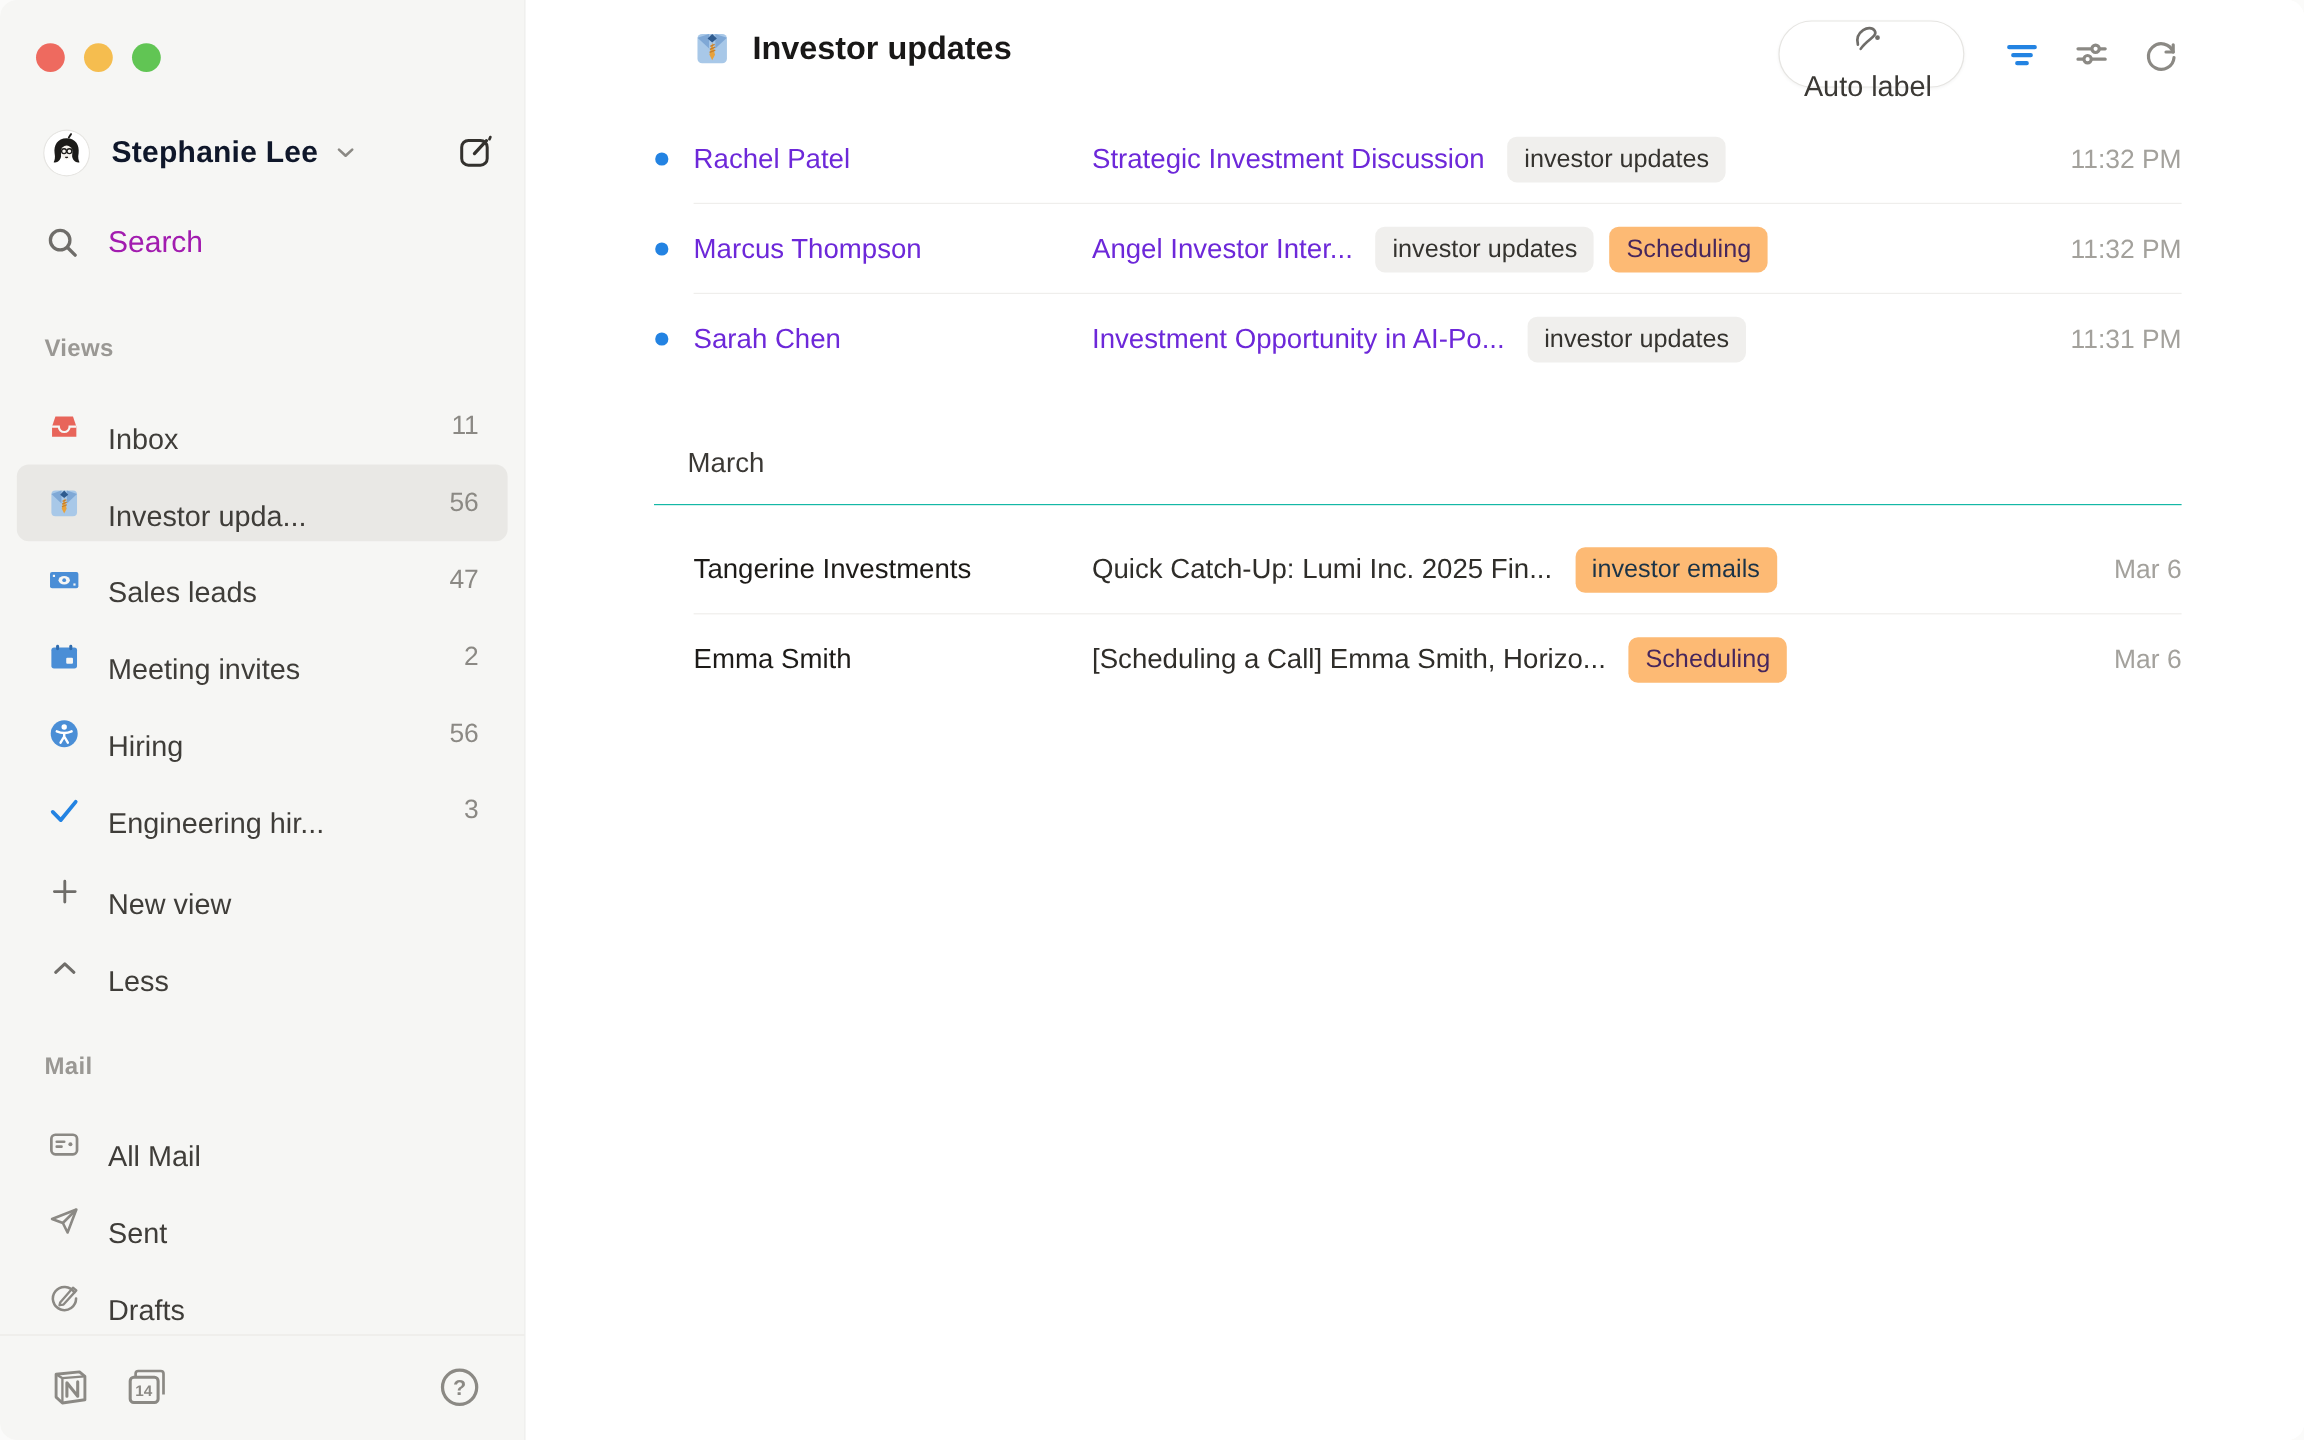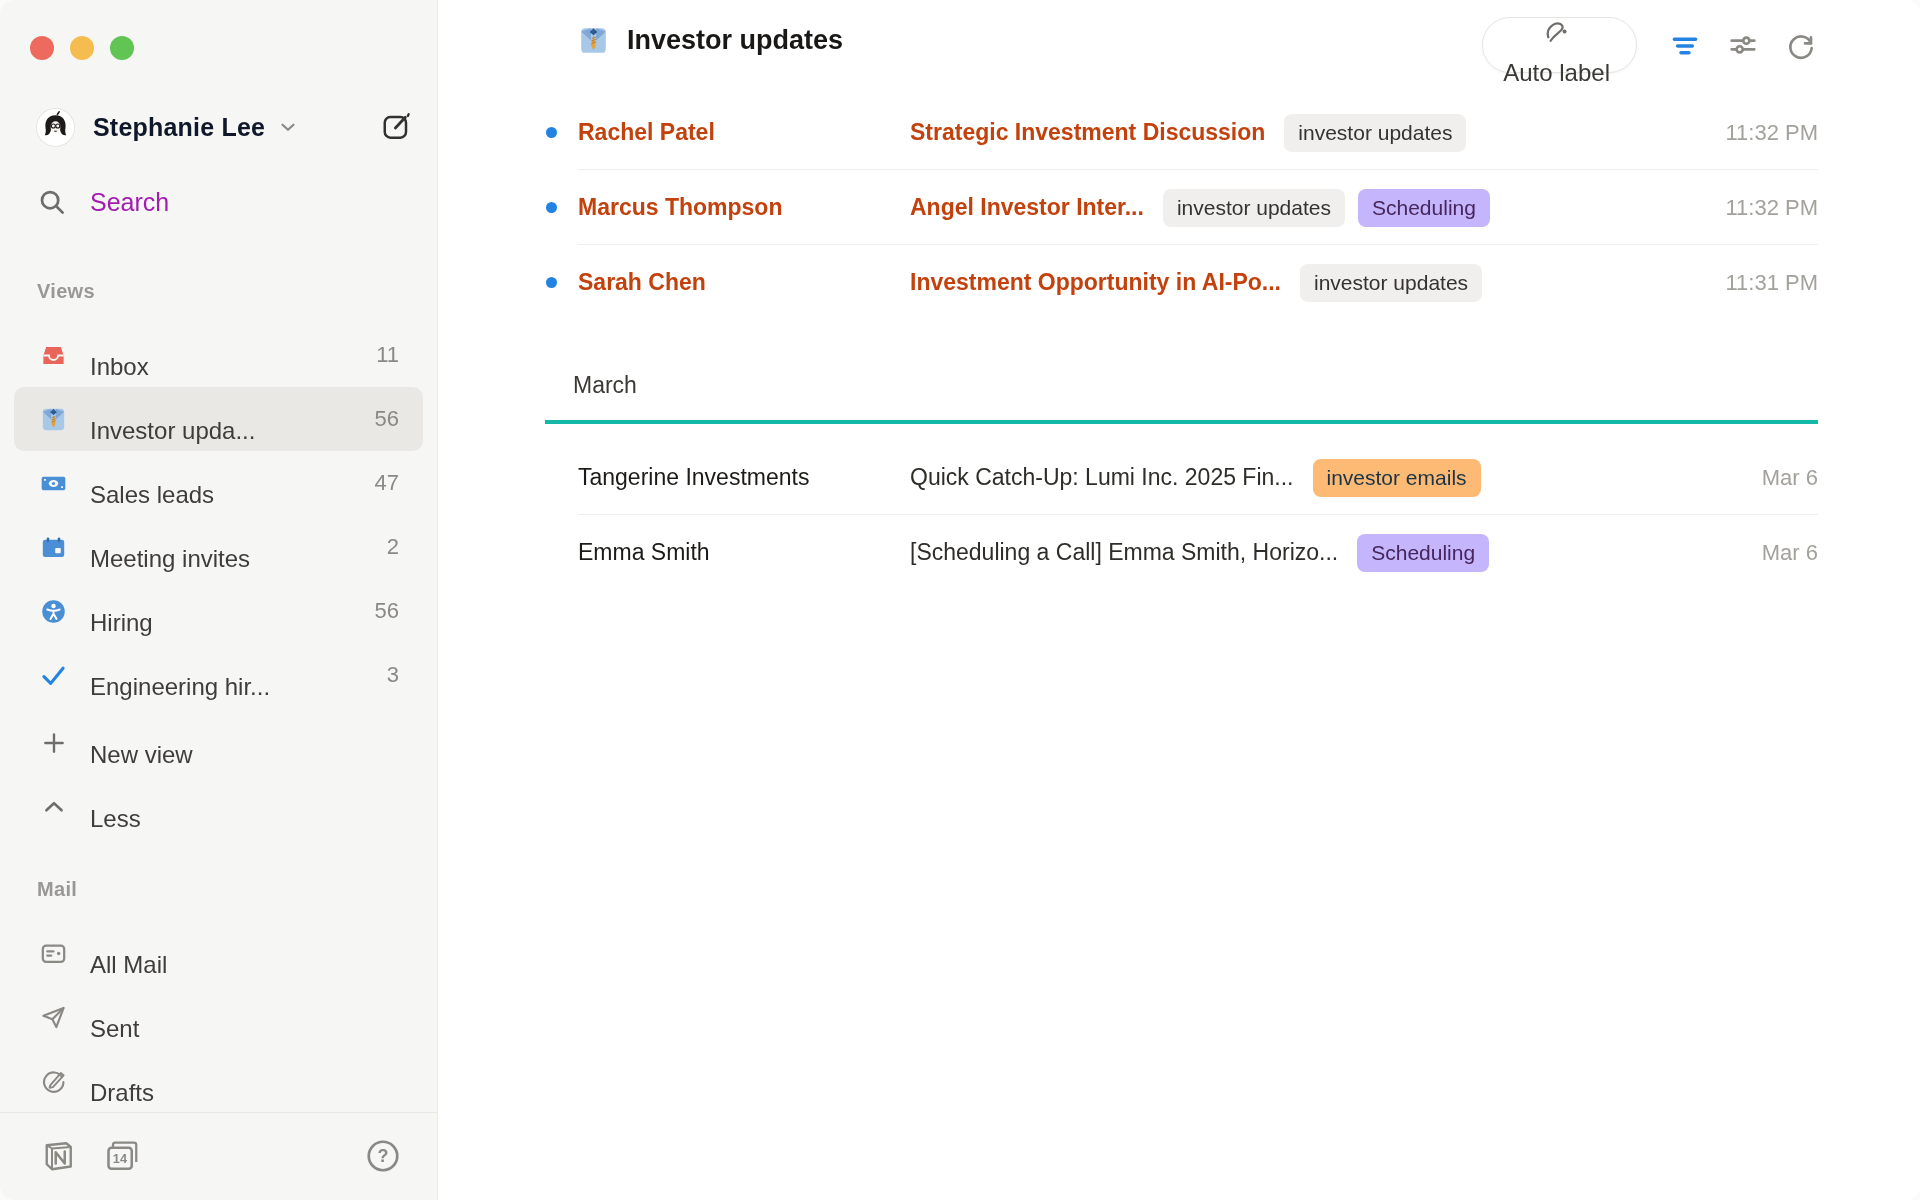--- a/index.html
+++ b/index.html
@@ -49,31 +49,31 @@
   .hdr-icons { position:absolute; top:24px; right:99px; display:flex; gap:18px; }
   .hdr-icon-btn { width:40px; height:44px; display:flex; align-items:center; justify-content:center; cursor:pointer; }
 
   .list { position:absolute; top:0; left:0; right:0; }
   .rows-top { margin:95px 102px 0 107px; }
   .row { position:relative; height:75px; display:flex; align-items:center; cursor:pointer; }
   .row.divided::after { content:""; position:absolute; left:33px; right:0; bottom:0; height:1px; background:#efeeec; }
   .dot-zone { width:33px; flex:0 0 33px; display:flex; align-items:center; }
   .unread-dot { width:11px; height:11px; border-radius:50%; background:#2383e2; margin-left:1px; }
   .sender { width:332px; flex:0 0 332px; font-size:23px; color:#1d1b18; white-space:nowrap; overflow:hidden; }
-  .row.unread .sender, .row.unread .subject { font-weight:700; color:#c2410c; }
+  .row.unread .sender, .row.unread .subject { font-weight:400; color:#6d28d9; }
   .subject { font-size:23px; color:#2f2d29; white-space:nowrap; }
   .tags { display:flex; gap:13px; margin-left:19px; }
   .tag { height:38px; padding:0 14px; border-radius:8px; display:flex; align-items:center; font-size:21px; white-space:nowrap; }
   .tag-gray   { background:#f0efed; color:#35332f; }
-  .tag-purple { background:#c4b5fd; color:#46265c;text-align:right; }
+  .tag-purple { background:#fdba74; color:#46265c;text-align:right; }
   .tag-blue   { background:#fdba74; color:#1b3347; }
   .time { margin-left:auto; font-size:22px; color:#a3a19c; white-space:nowrap; }
 
   .group-heading { margin:51px 102px 0 135px; height:28px; line-height:28px; font-size:23px; font-weight:500; color:#3b3935; }
-  .rows-march { margin:21px 102px 0 107px; border-top:4px solid #14b8a6; padding-top:16px; }
+  .rows-march { margin:21px 102px 0 107px; border-top:1px solid #14b8a6; padding-top:16px; }
 
   svg { display:block; }
 </style>
 </head>
 <body>
 
 <div class="window">
 
   <div class="sidebar">
     <div class="traffic">

